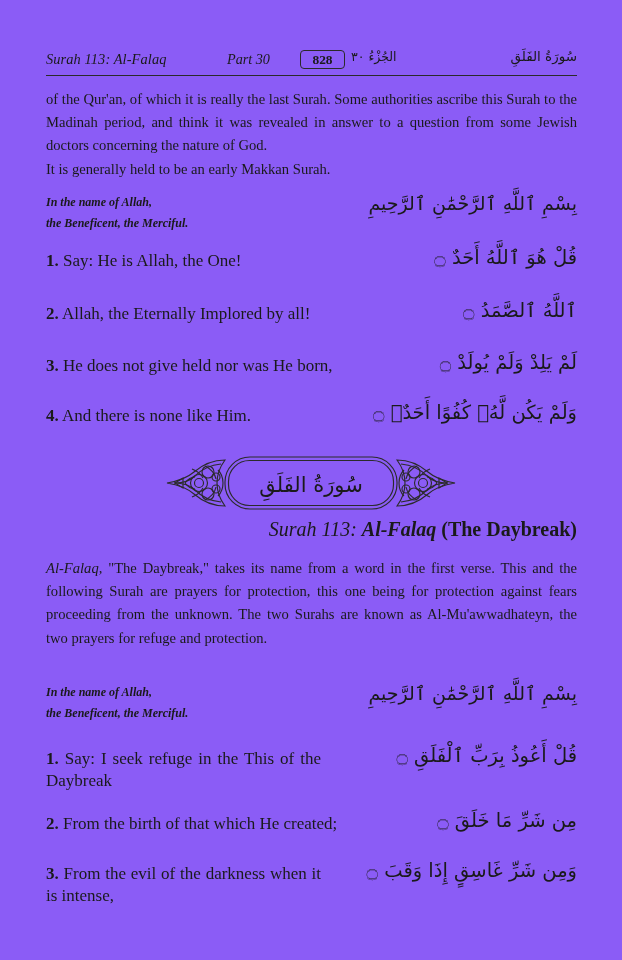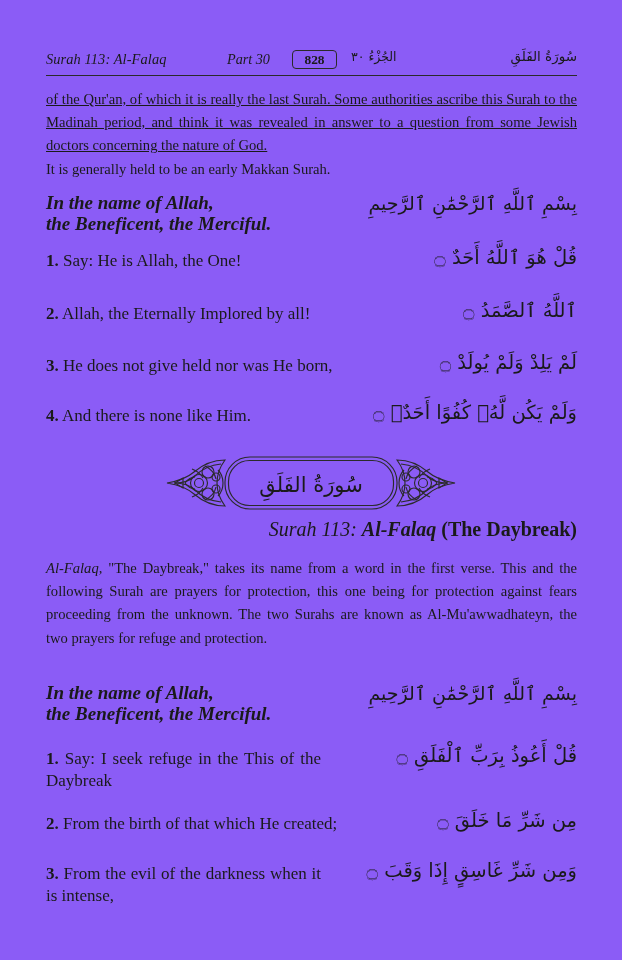--- a/index.html
+++ b/index.html
@@ -52,21 +52,21 @@
   .rh-part {
     position: absolute;
     left: 181px;
     top: 1px;
     font-style: italic;
     font-size: 14.2px;
     white-space: nowrap;
   }
   .rh-pagebox {
     position: absolute;
-    left: 246px;
+    left: 254px;
     top: 0px;
     width: 45px;
     height: 19px;
     border: 1.1px solid #2a2a2a;
     border-radius: 4px;
     box-sizing: border-box;
     text-align: center;
   }
   .rh-pagenum {
     font-weight: bold;
@@ -114,21 +114,21 @@
     left: 46px;
     width: 531px;
     height: 46px;
   }
   .bism-en {
     position: absolute;
     left: 0;
     top: 0;
     font-weight: bold;
     font-style: italic;
-    font-size: 19px;
+    font-size: 12px;
     line-height: 21px;
   }
   .bism-ar {
     position: absolute;
     right: 0;
     top: -4px;
     font-family: "DejaVu Sans", sans-serif;
     font-size: 19px;
     direction: rtl;
     white-space: nowrap;
@@ -199,21 +199,21 @@
     <span class="rh-surah">Surah 113: Al-Falaq</span>
     <span class="rh-part">Part 30</span>
     <span class="rh-pagebox">
       <span class="rh-pagenum">828</span>
     </span>
     <span class="rh-juz">الجُزْءُ ٣٠</span>
     <span class="rh-arabic-title">سُورَةُ الفَلَقِ</span>
     <span class="runhead-rule"></span>
   </div>
 
-  <div class="body-col" style="top:88px;text-decoration:underline;">
+  <div class="body-col" style="top:88px;">
     <p class="para">of the Qur'an, of which it is really the last Surah. Some authorities ascribe this Surah to the Madinah period, and think it was revealed in answer to a question from some Jewish doctors concerning the nature of God.</p>
   </div>
 
   <div class="body-col" style="top:158px;">
     <p class="para nojust">It is generally held to be an early Makkan Surah.</p>
   </div>
 
   <div class="bismillah" style="top:192px;">
     <span class="bism-en">
       <span>In the name of Allah,</span><br>

